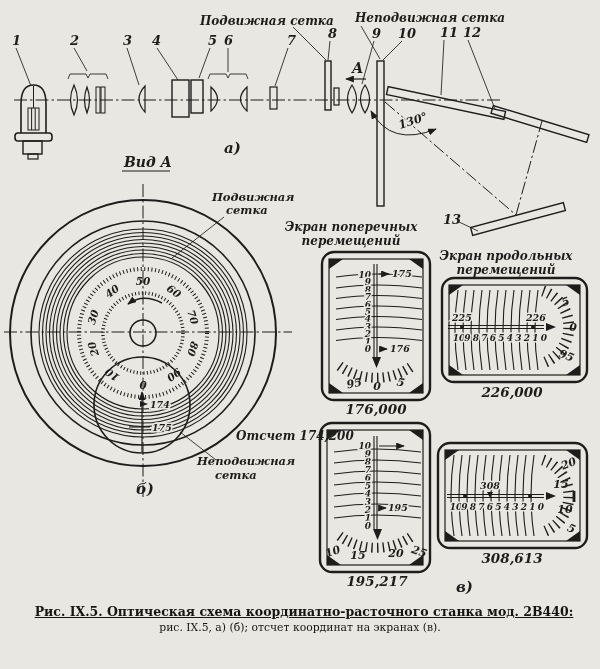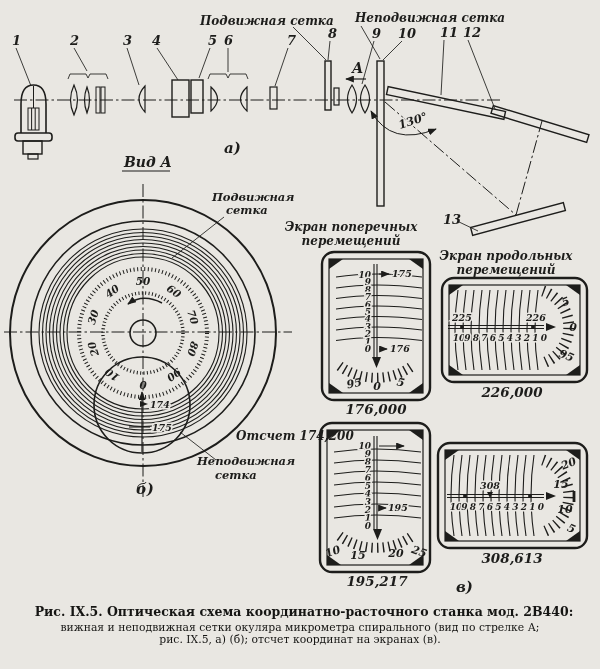--- a/index.html
+++ b/index.html
@@ -22,21 +22,21 @@
   .halo{paint-order:stroke;stroke:#e9e7e2;stroke-width:3px;}
   .ink{stroke:#1d1d1b;fill:none;}
   .w1{stroke-width:1;}.w12{stroke-width:1.2;}.w14{stroke-width:1.4;}
   .w16{stroke-width:1.6;}.w2{stroke-width:2;}.w24{stroke-width:2.4;}
   .dashdot{stroke-dasharray:13 3 2.5 3;stroke-width:1;}
   .ldr{stroke:#1d1d1b;stroke-width:0.85;fill:none;}
   .fanarc{stroke:#1d1d1b;fill:none;stroke-width:10;stroke-dasharray:1.4 4.3;}
   .fanarc2{stroke:#1d1d1b;fill:none;stroke-width:11;stroke-dasharray:1.4 4.6;}
   .fillink{fill:#1d1d1b;stroke:none;}
   #caption{position:absolute;left:0;top:604px;width:600px;text-align:center;color:#151513;}
-  #caption .t{font-weight:bold;font-size:12.5px;margin:0 0 3px 8px;}
+  #caption .t{font-weight:bold;font-size:12.5px;margin:0 0 3px 8px;text-decoration:underline;}
   #caption .l{font-size:10.8px;line-height:11.6px;margin:0;}
 </style>
 </head>
 <body>
 
 <div id="page">
 <svg width="600" height="604" viewBox="0 0 600 604">
   <defs>
     <pattern id="ph" width="5.5" height="5.5" patternUnits="userSpaceOnUse" patternTransform="rotate(45)">
       <line x1="0" y1="0" x2="0" y2="5.5" stroke="#4a4a46" stroke-width="0.9"></line>
@@ -388,16 +388,15 @@
     <text class="fan" transform="translate(570,532) rotate(22)">5</text>
     <polygon class="fillink" points="546,492 546,500 556,496"></polygon>
     <line class="ink" stroke-width="2.8" x1="574" y1="491" x2="574" y2="502"></line>
     <text class="reading" x="512" y="563">308,613</text>
     <text class="sub" x="456" y="592">в)</text>
   </g>
 </svg>
 
 <div id="caption">
   <p class="t">Рис. IX.5. Оптическая схема координатно-расточного станка мод. 2В440:</p>
-  <p class="l">вижная и неподвижная сетки окуляра микрометра спирального (вид по стрелке А;</p>
   <p class="l">рис. IX.5, а) (б); отсчет координат на экранах (в).</p>
 </div>
 </div>
 
 </body></html>

